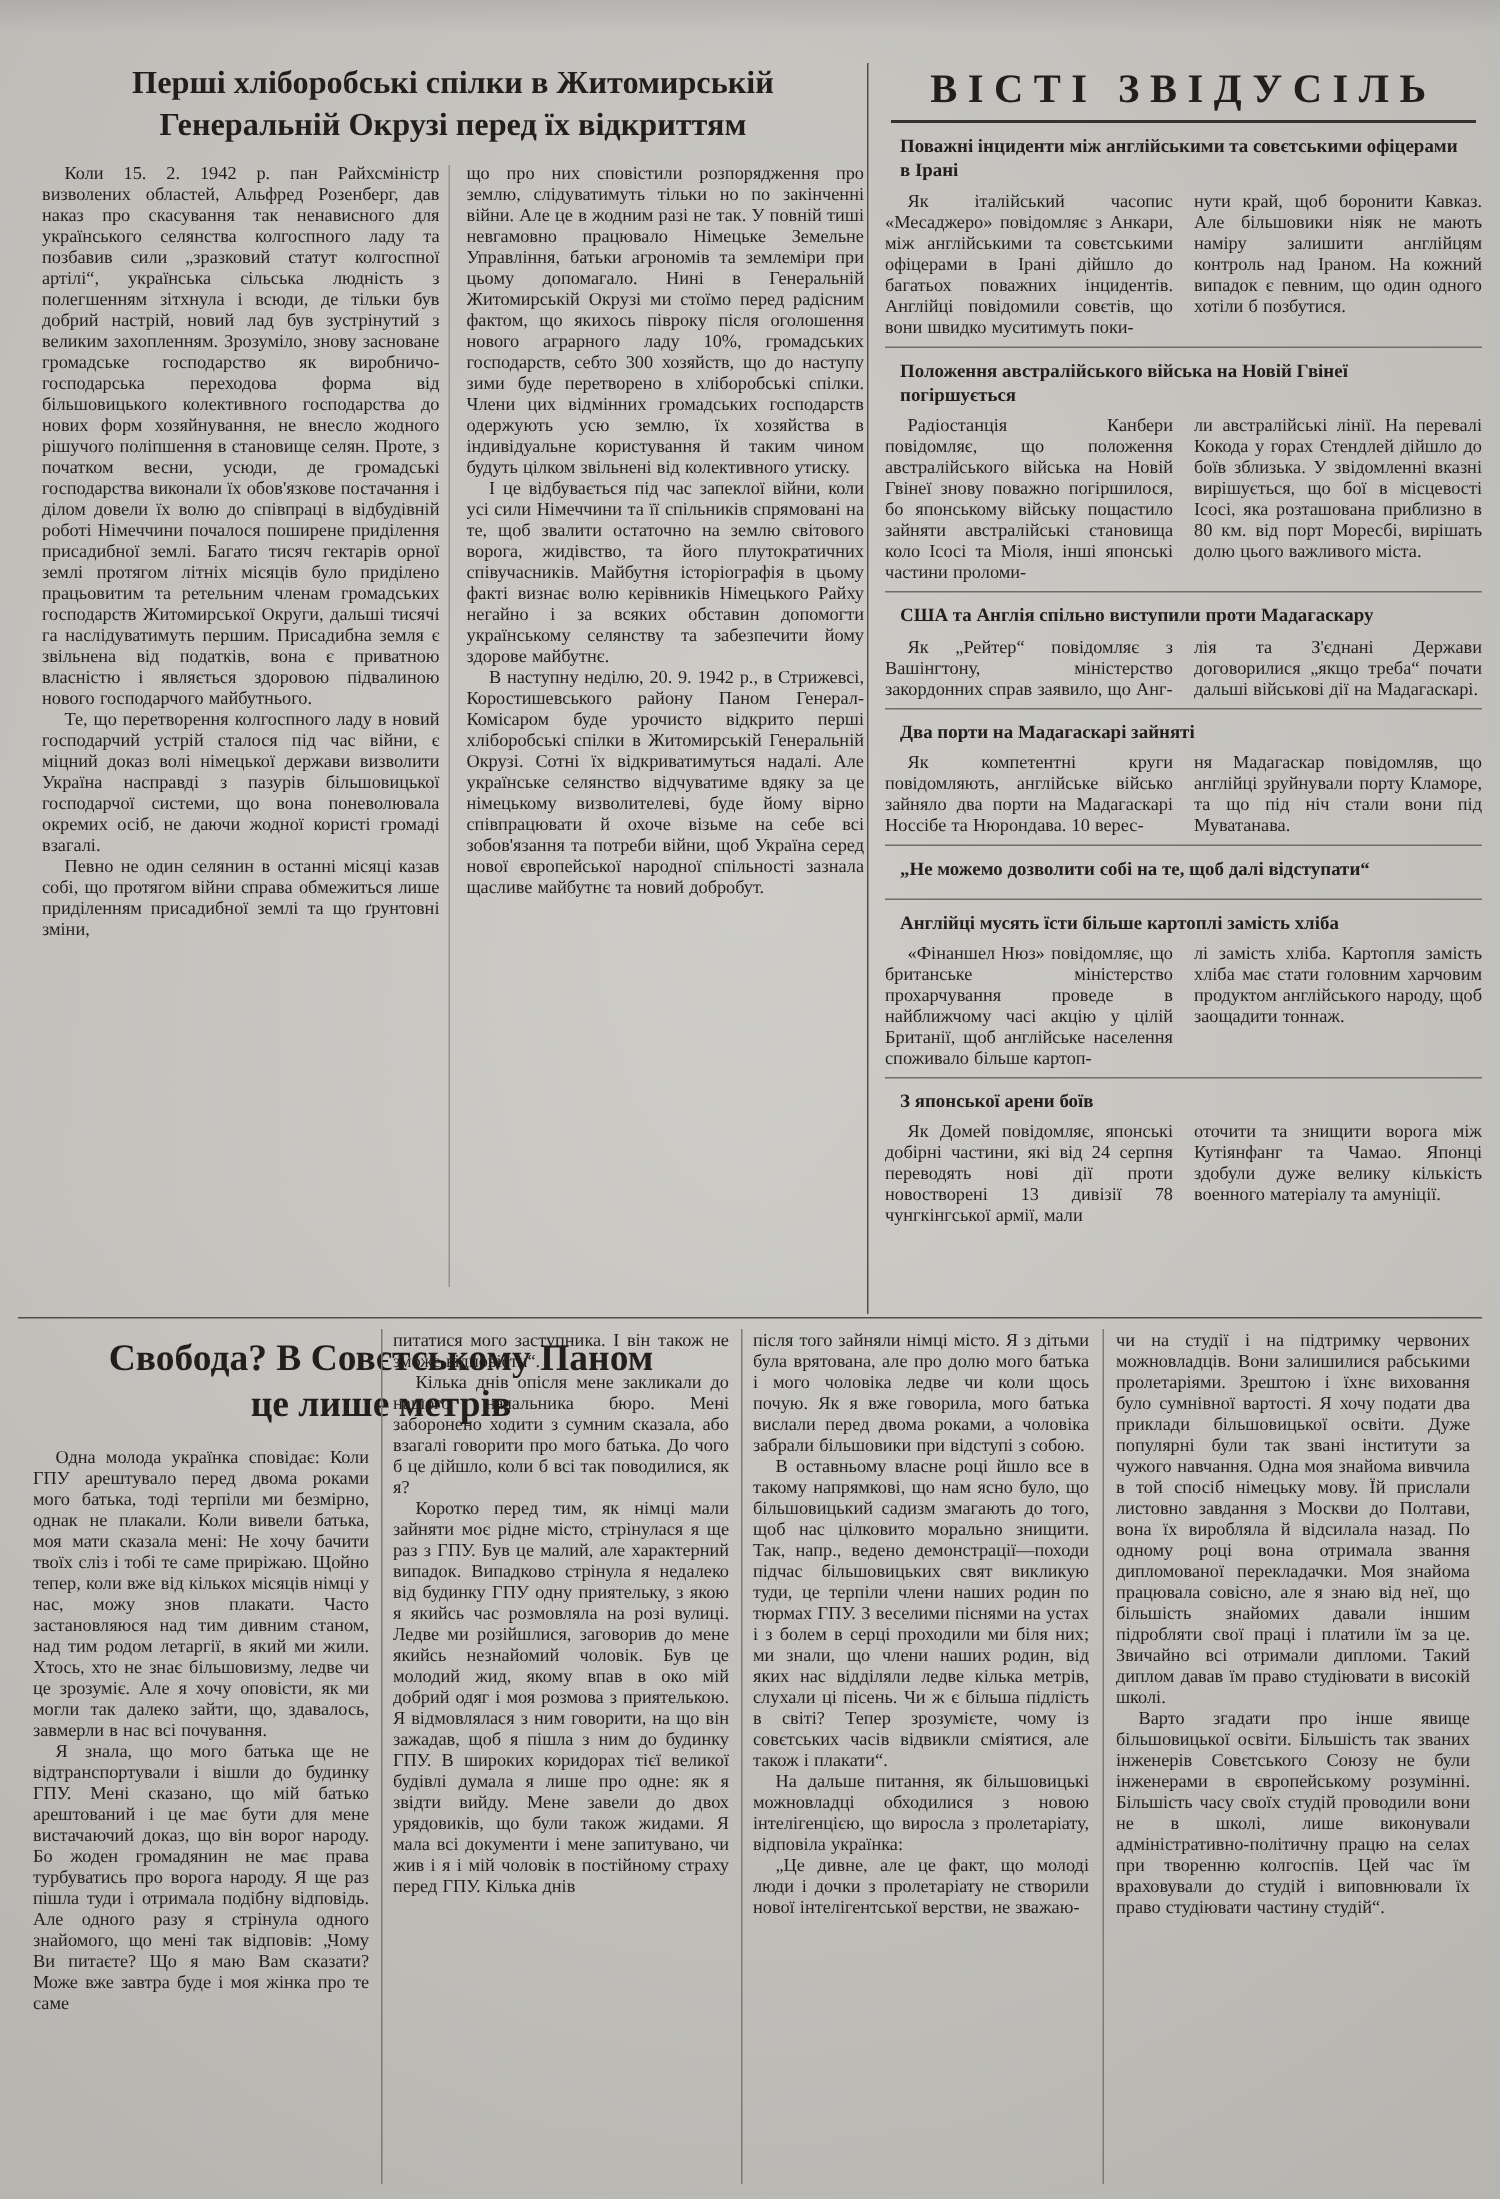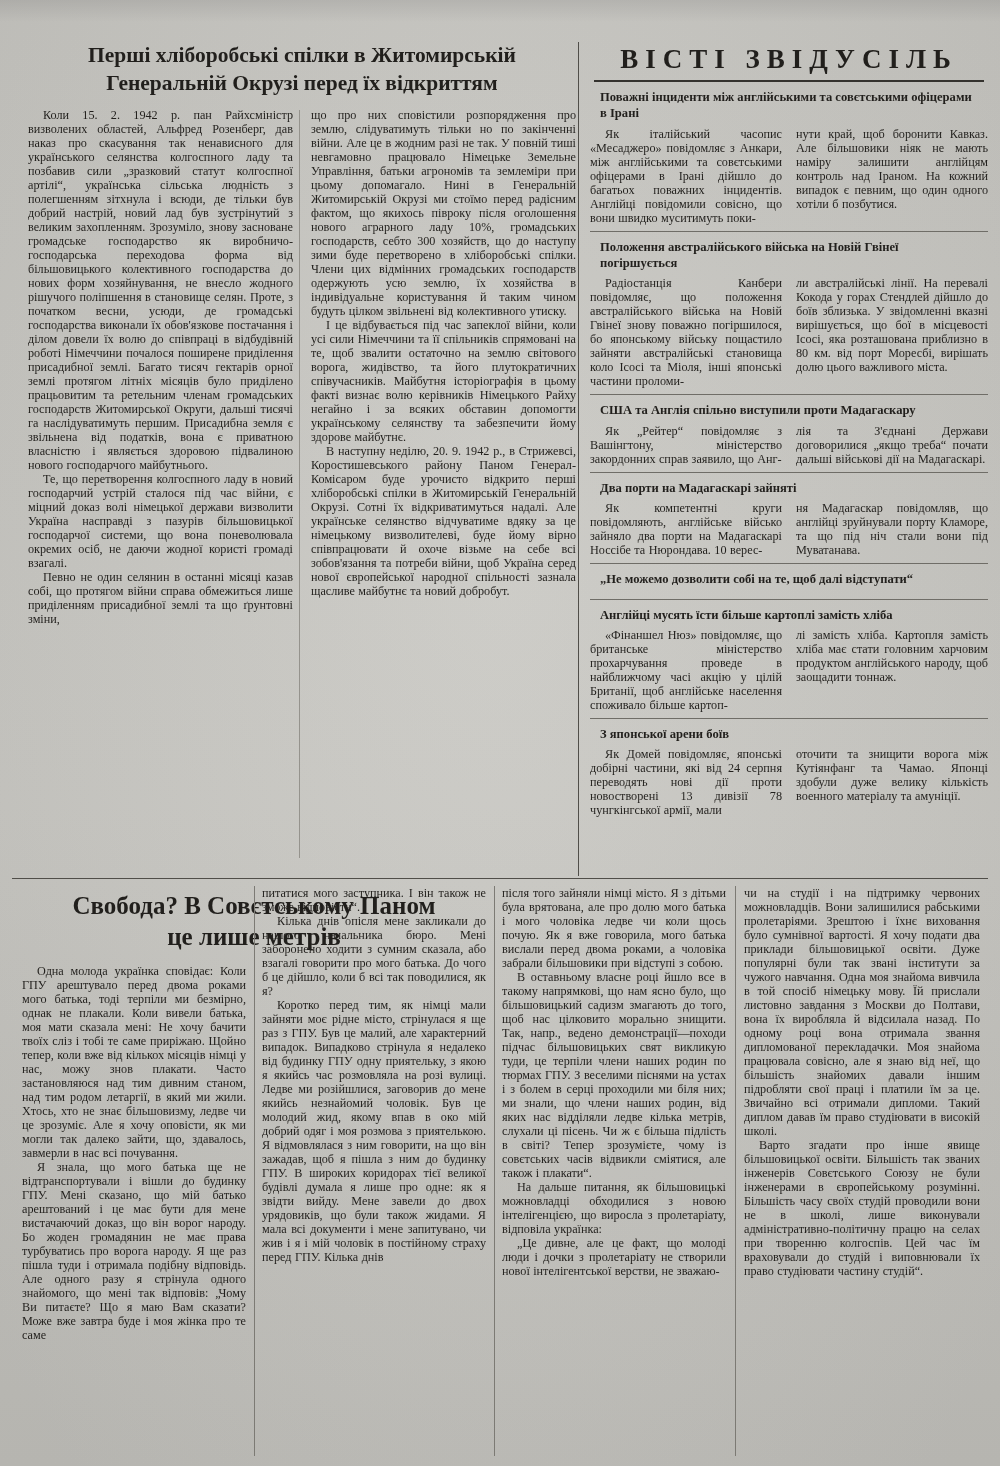--- a/index.html
+++ b/index.html
@@ -80,21 +80,21 @@
   </section>
 
   <div class="vdiv-main"></div>
 
   <section class="news">
     <h2 class="news-title">ВІСТІ ЗВІДУСІЛЬ</h2>
 
     <div class="news-item">
       <h3>Поважні інциденти між англійськими та совєтськими офіцерами в Ірані</h3>
       <div class="news-cols">
-        <p class="body">Як італійський часопис «Месаджеро» повідомляє з Анкари, між англійськими та совєтськими офіцерами в Ірані дійшло до багатьох поважних інцидентів. Англійці повідомили совісно, що вони швидко муситимуть поки-</p>
+        <p class="body">Як італійський часопис «Месаджеро» повідомляє з Анкари, між англійськими та совєтськими офіцерами в Ірані дійшло до багатьох поважних інцидентів. Англійці повідомили совєтів, що вони швидко муситимуть поки-</p>
         <p class="body cont">нути край, щоб боронити Кавказ. Але більшовики ніяк не мають наміру залишити англійцям контроль над Іраном. На кожний випадок є певним, що один одного хотіли б позбутися.</p>
       </div>
     </div>
 
     <div class="news-item">
       <h3>Положення австралійського війська на Новій Гвінеї погіршується</h3>
       <div class="news-cols">
         <p class="body">Радіостанція Канбери повідомляє, що положення австралійського війська на Новій Гвінеї знову поважно погіршилося, бо японському війську пощастило зайняти австралійські становища коло Ісосі та Міоля, інші японські частини проломи-</p>
         <p class="body cont">ли австралійські лінії. На перевалі Кокода у горах Стендлей дійшло до боїв зблизька. У звідомленні вказні вирішується, що бої в місцевості Ісосі, яка розташована приблизно в 80 км. від порт Моресбі, вирішать долю цього важливого міста.</p>
       </div>

